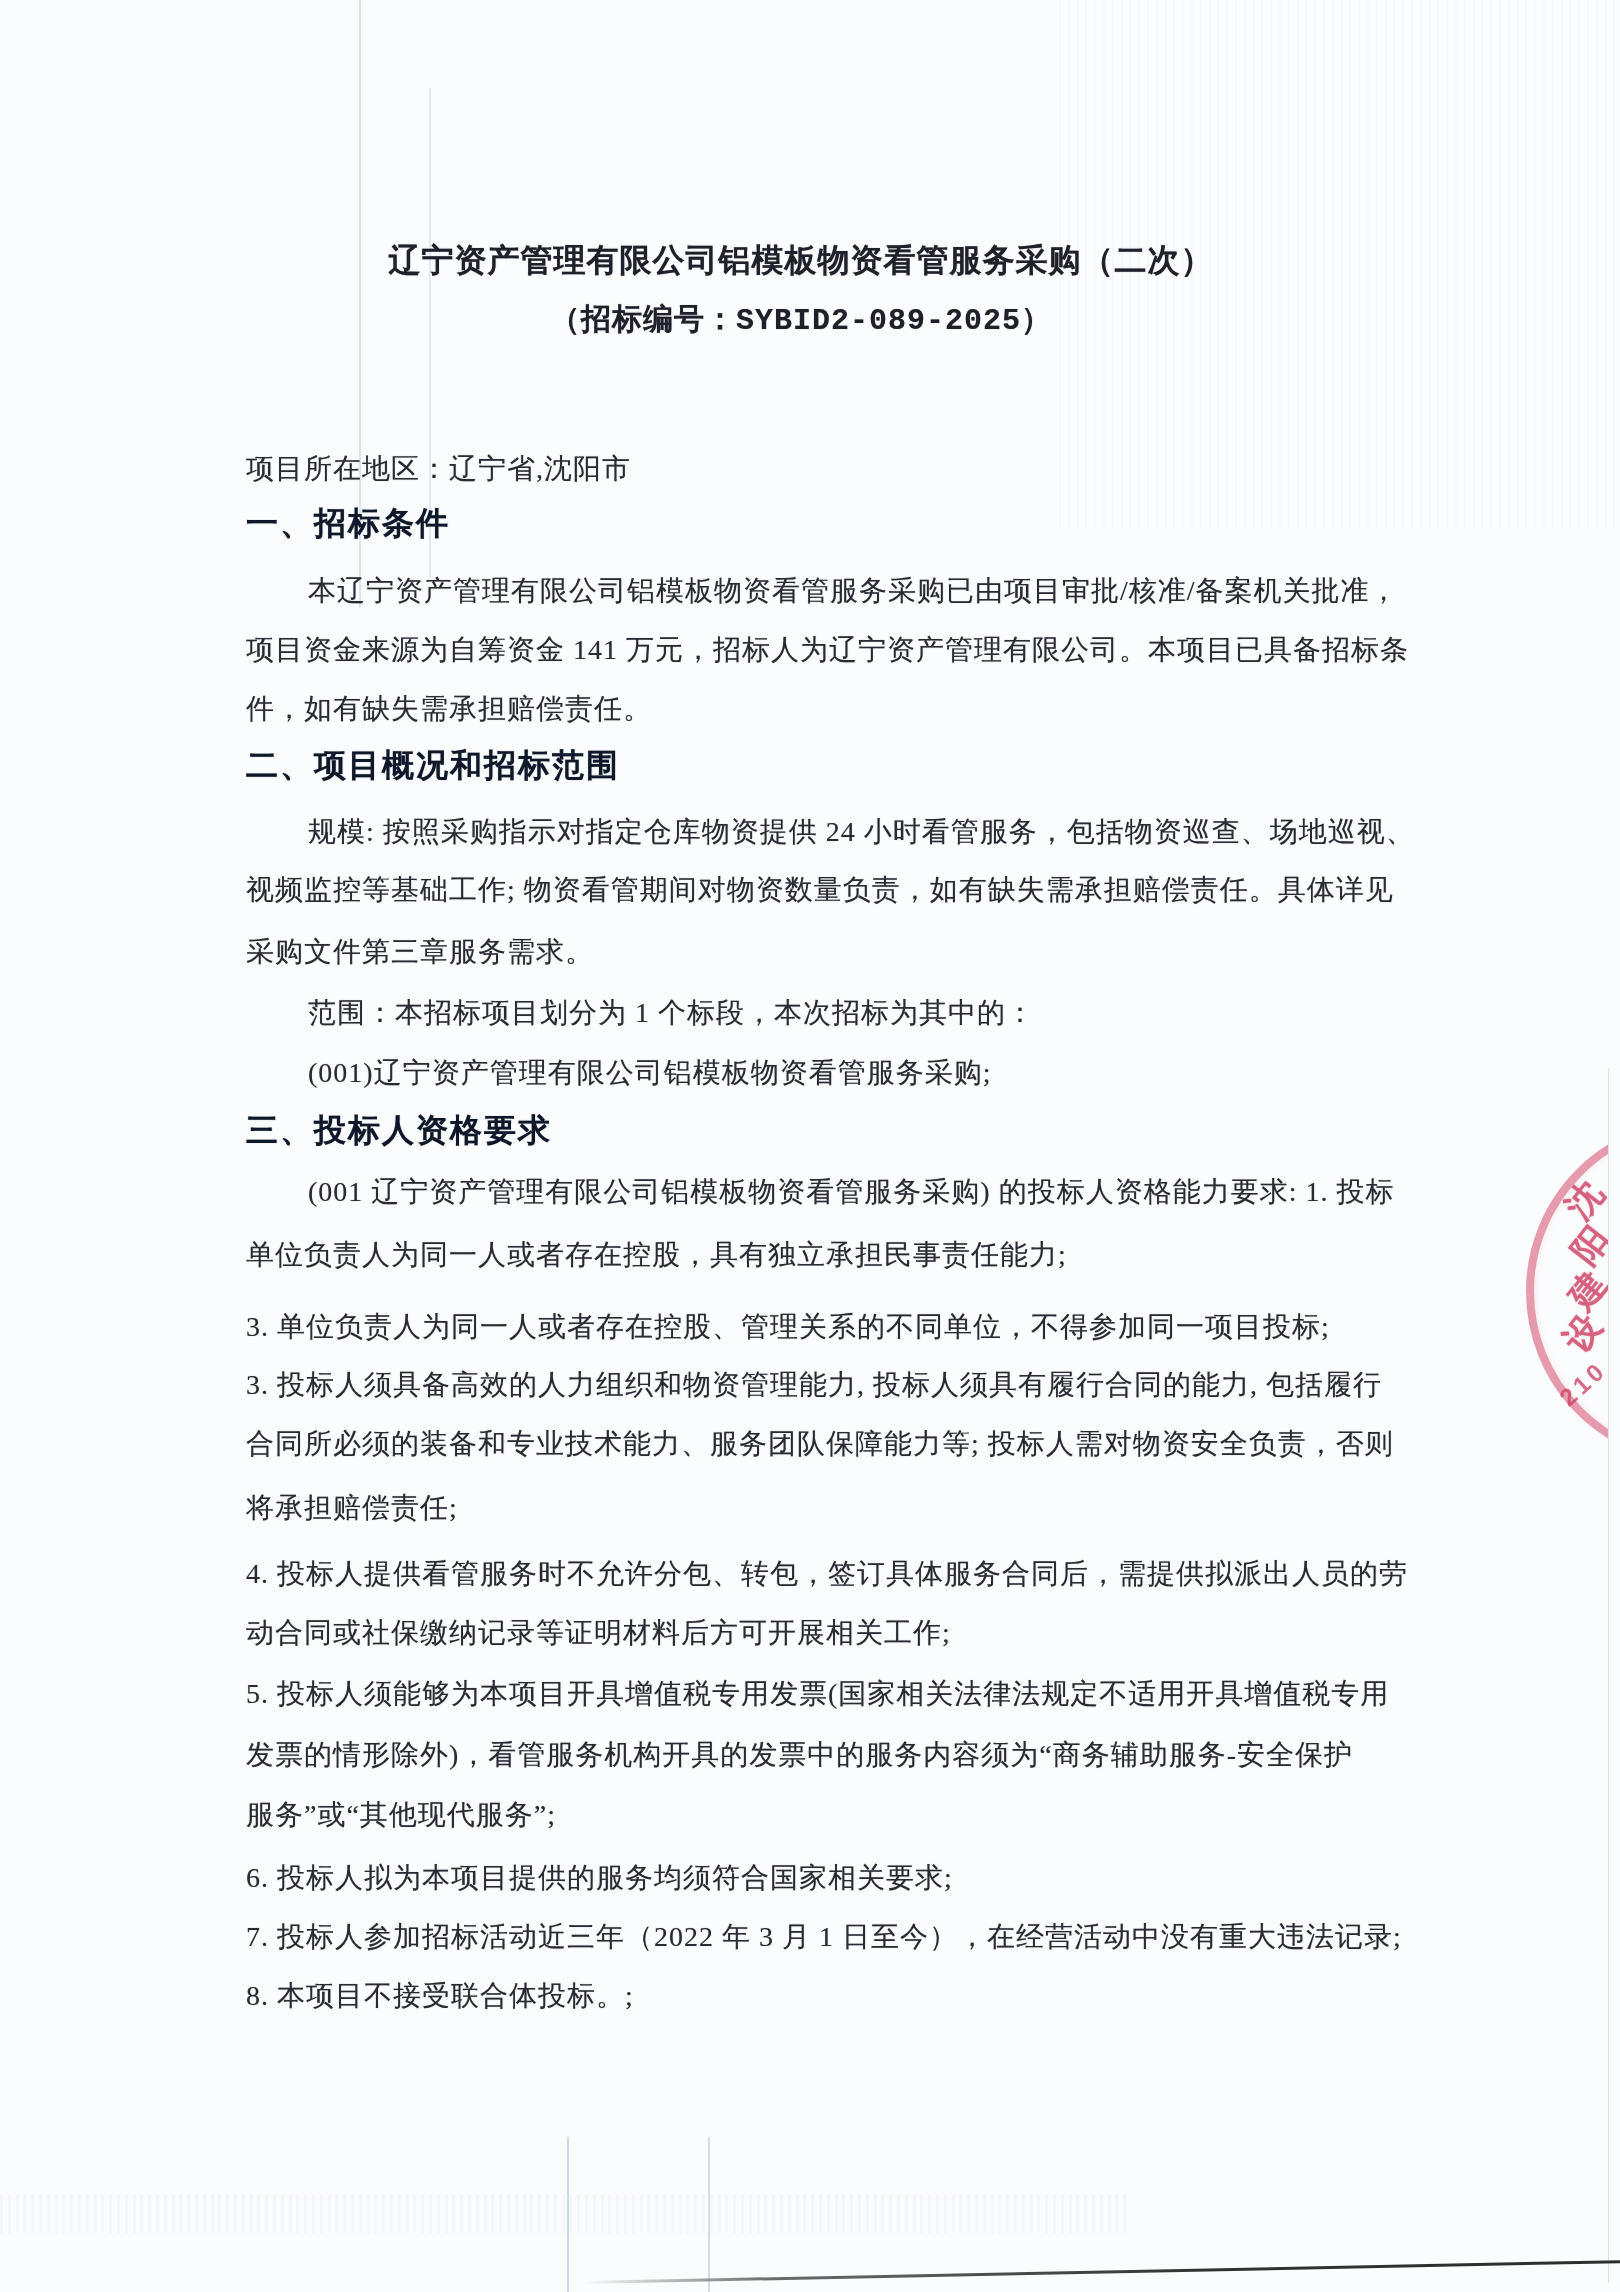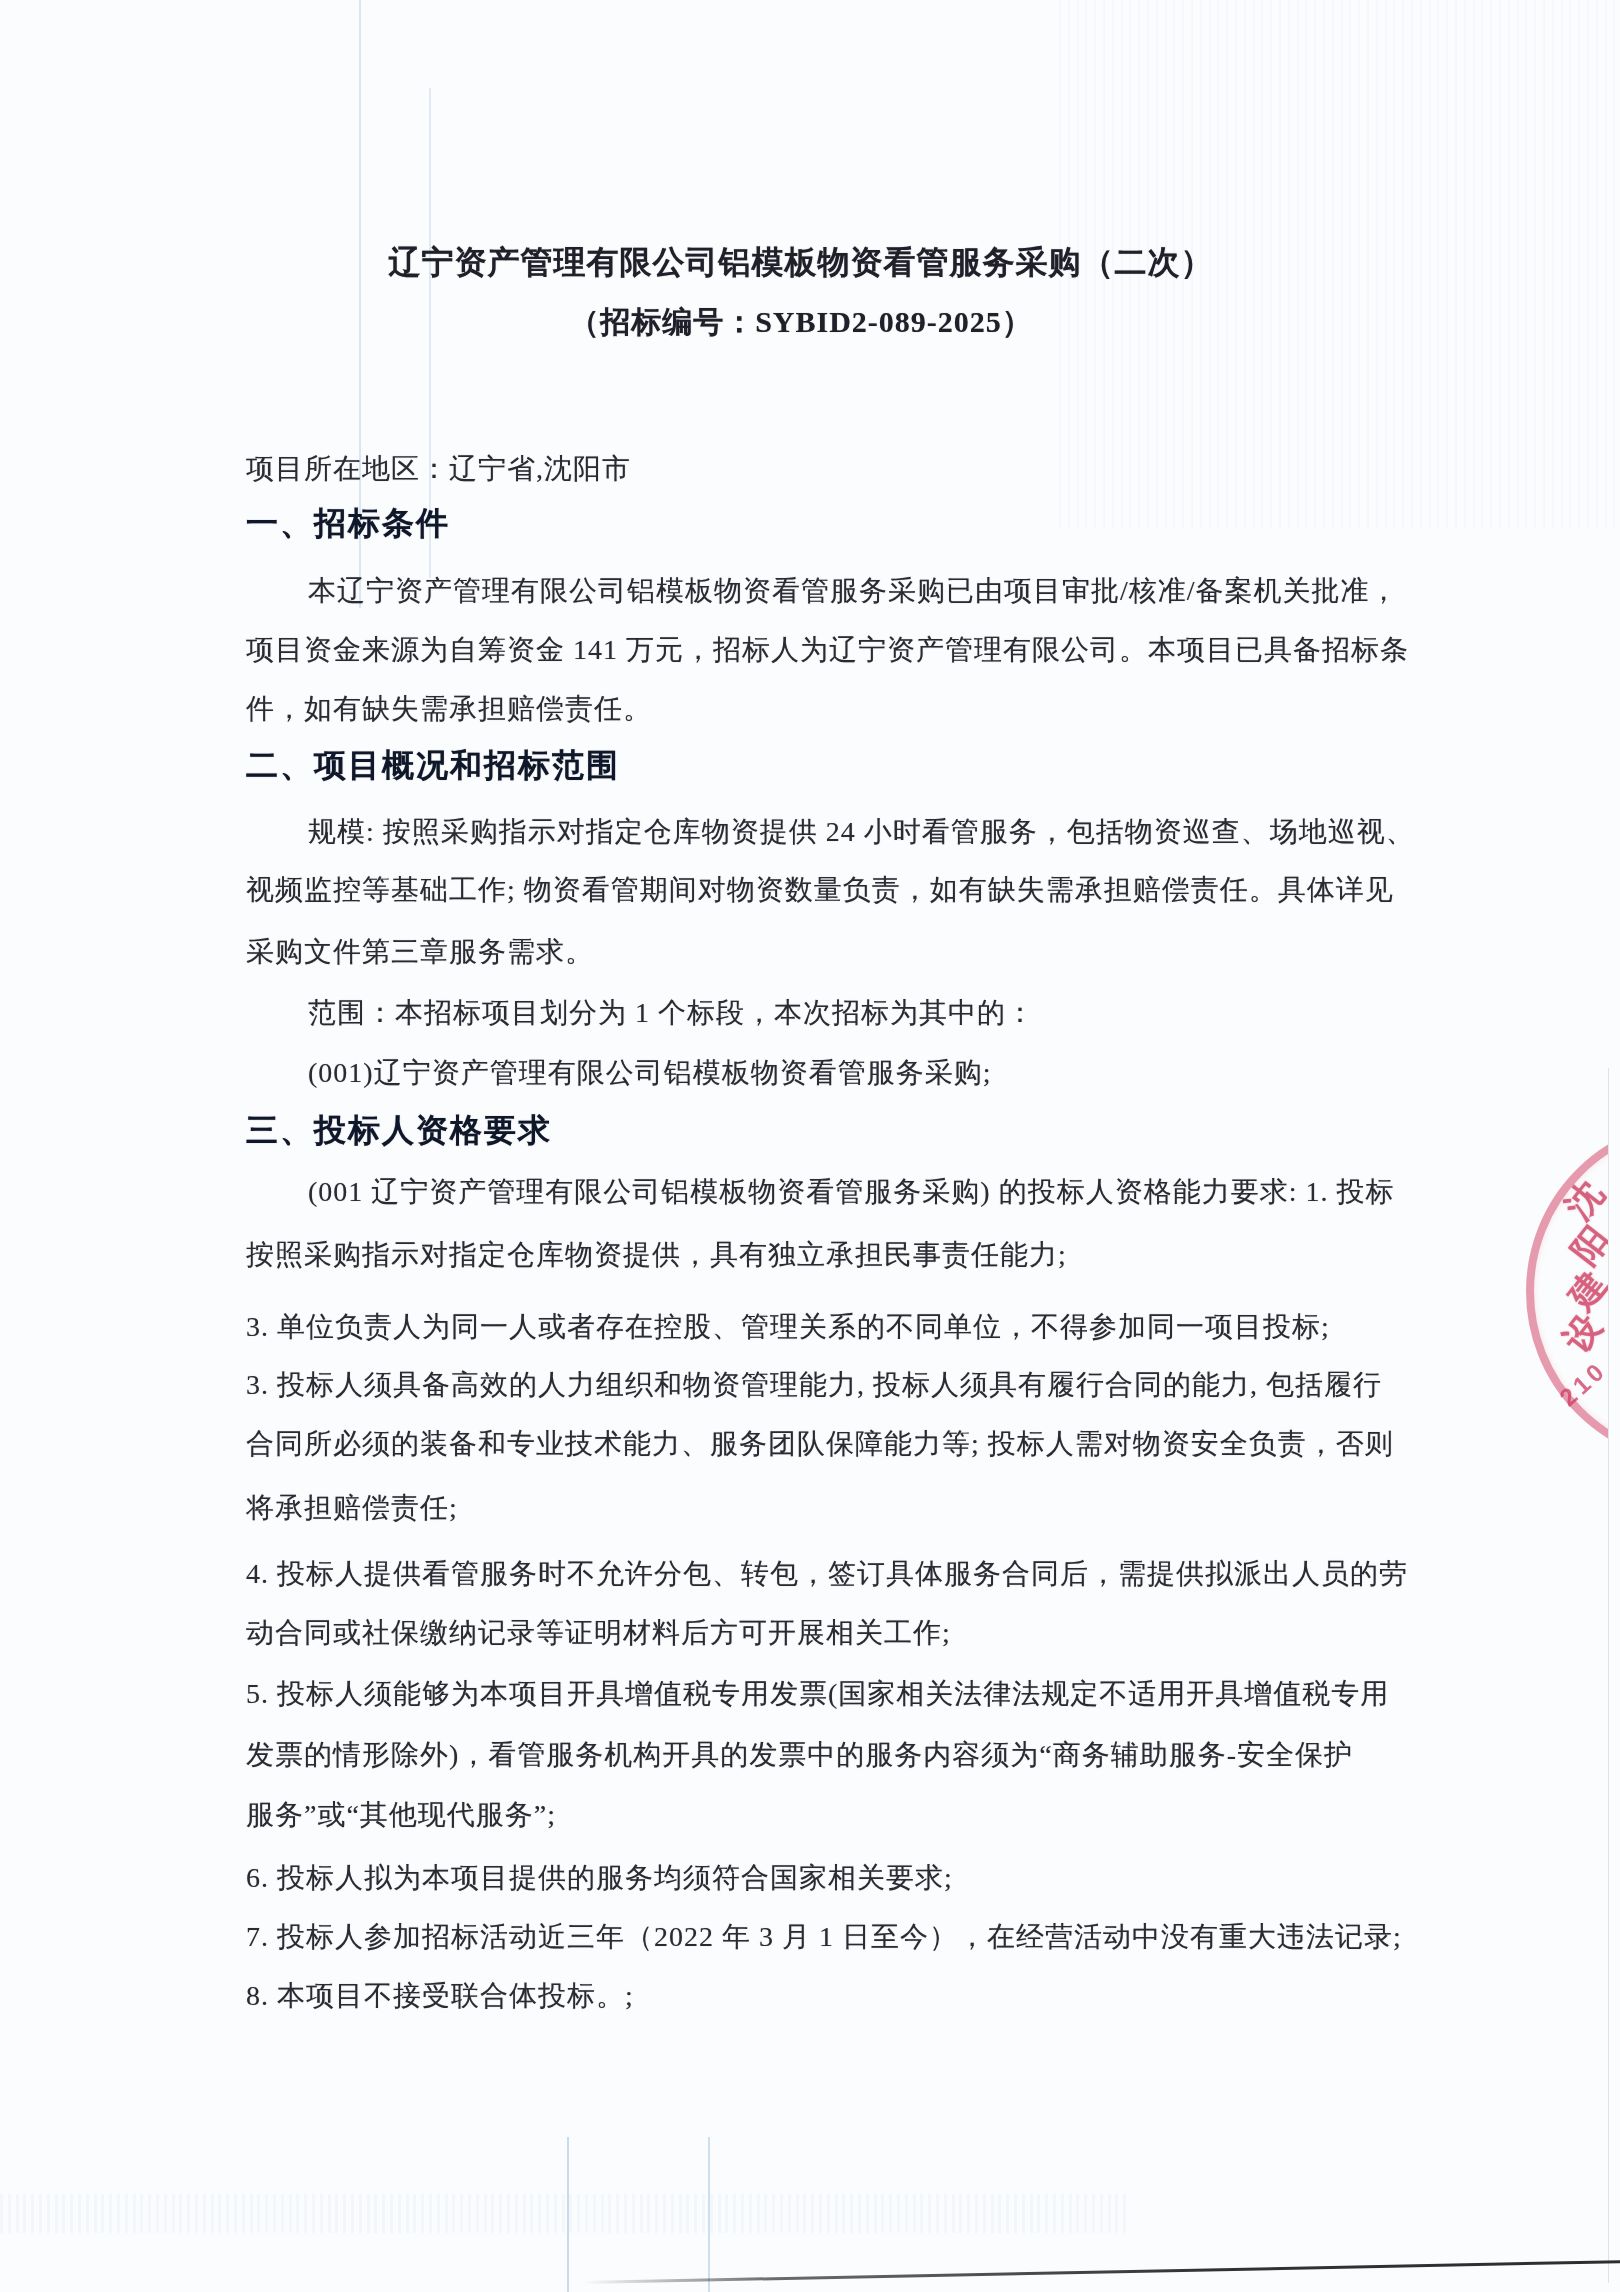--- a/index.html
+++ b/index.html
@@ -34,20 +34,21 @@
   }
   
   .t1,.t2{
     left:225px;width:1152px;
     text-align:center;
     font-weight:700;
     font-size:32px;
     letter-spacing:1px;
     color:#20202a;
     text-shadow:0 0 1px rgba(30,30,40,.45);
+    font-family:Liberation Mono, monospace;
   }
   .t2{font-size:30px;}
   
   .streak{position:absolute;pointer-events:none;}
   #streak-a{left:359px;top:0;width:2px;height:608px;background:rgba(150,180,212,.30);}
   #streak-b{left:429px;top:88px;width:2px;height:490px;background:rgba(150,180,212,.26);}
   #streak-c{left:567px;top:2137px;width:2px;height:156px;background:rgba(120,165,205,.38);}
   #streak-d{left:708px;top:2137px;width:2px;height:156px;background:rgba(120,165,205,.34);}
   #band-topright{
     left:1059px;top:0;width:562px;height:529px;
@@ -122,21 +123,21 @@
   <div class="ln" style="top:630px">项目资金来源为自筹资金 141 万元，招标人为辽宁资产管理有限公司。本项目已具备招标条</div>
   <div class="ln" style="top:689px">件，如有缺失需承担赔偿责任。</div>
   <div class="ln h" style="top:746px">二、项目概况和招标范围</div>
   <div class="ln indent" style="top:812px">规模: 按照采购指示对指定仓库物资提供 24 小时看管服务，包括物资巡查、场地巡视、</div>
   <div class="ln" style="top:870px">视频监控等基础工作; 物资看管期间对物资数量负责，如有缺失需承担赔偿责任。具体详见</div>
   <div class="ln" style="top:932px">采购文件第三章服务需求。</div>
   <div class="ln indent" style="top:993px">范围：本招标项目划分为 1 个标段，本次招标为其中的：</div>
   <div class="ln indent" style="top:1053px">(001)辽宁资产管理有限公司铝模板物资看管服务采购;</div>
   <div class="ln h" style="top:1111px">三、投标人资格要求</div>
   <div class="ln indent" style="top:1172px">(001 辽宁资产管理有限公司铝模板物资看管服务采购) 的投标人资格能力要求: 1. 投标</div>
-  <div class="ln" style="top:1235px">按照采购指示对指定仓库物资提供，具有独立承担民事责任能力;</div>
+  <div class="ln" style="top:1235px">单位负责人为同一人或者存在控股，具有独立承担民事责任能力;</div>
   <div class="ln" style="top:1307px">3. 单位负责人为同一人或者存在控股、管理关系的不同单位，不得参加同一项目投标;</div>
   <div class="ln" style="top:1365px">3. 投标人须具备高效的人力组织和物资管理能力, 投标人须具有履行合同的能力, 包括履行</div>
   <div class="ln" style="top:1424px">合同所必须的装备和专业技术能力、服务团队保障能力等; 投标人需对物资安全负责，否则</div>
   <div class="ln" style="top:1488px">将承担赔偿责任;</div>
   <div class="ln" style="top:1554px">4. 投标人提供看管服务时不允许分包、转包，签订具体服务合同后，需提供拟派出人员的劳</div>
   <div class="ln" style="top:1613px">动合同或社保缴纳记录等证明材料后方可开展相关工作;</div>
   <div class="ln" style="top:1674px">5. 投标人须能够为本项目开具增值税专用发票(国家相关法律法规定不适用开具增值税专用</div>
   <div class="ln" style="top:1735px">发票的情形除外)，看管服务机构开具的发票中的服务内容须为“商务辅助服务-安全保护</div>
   <div class="ln" style="top:1795px">服务”或“其他现代服务”;</div>
   <div class="ln" style="top:1858px">6. 投标人拟为本项目提供的服务均须符合国家相关要求;</div>

